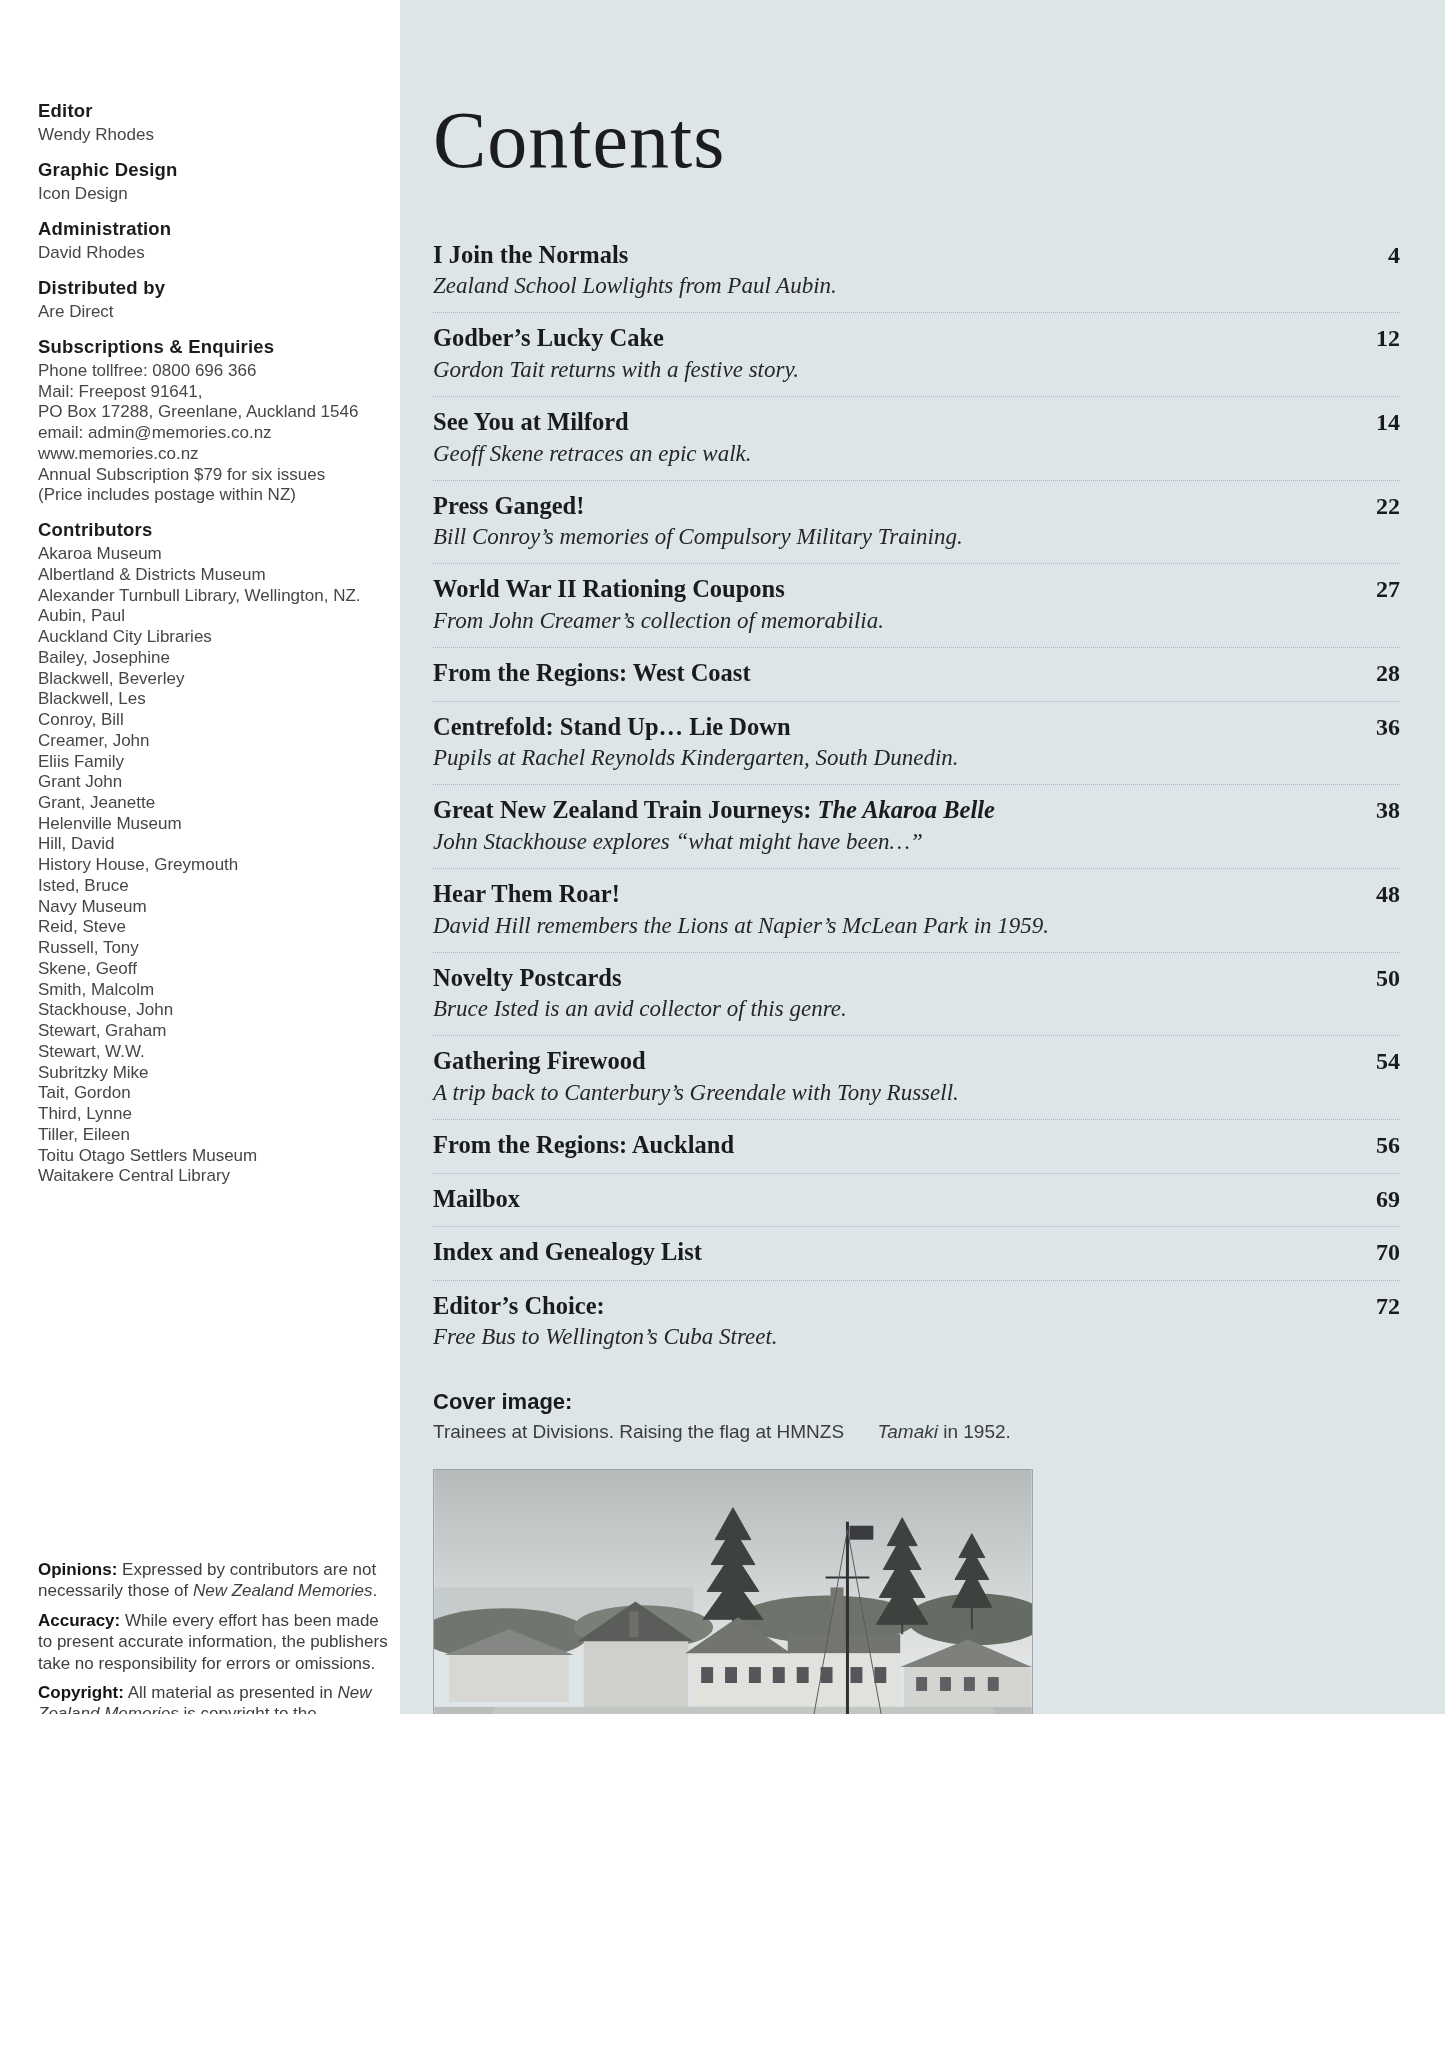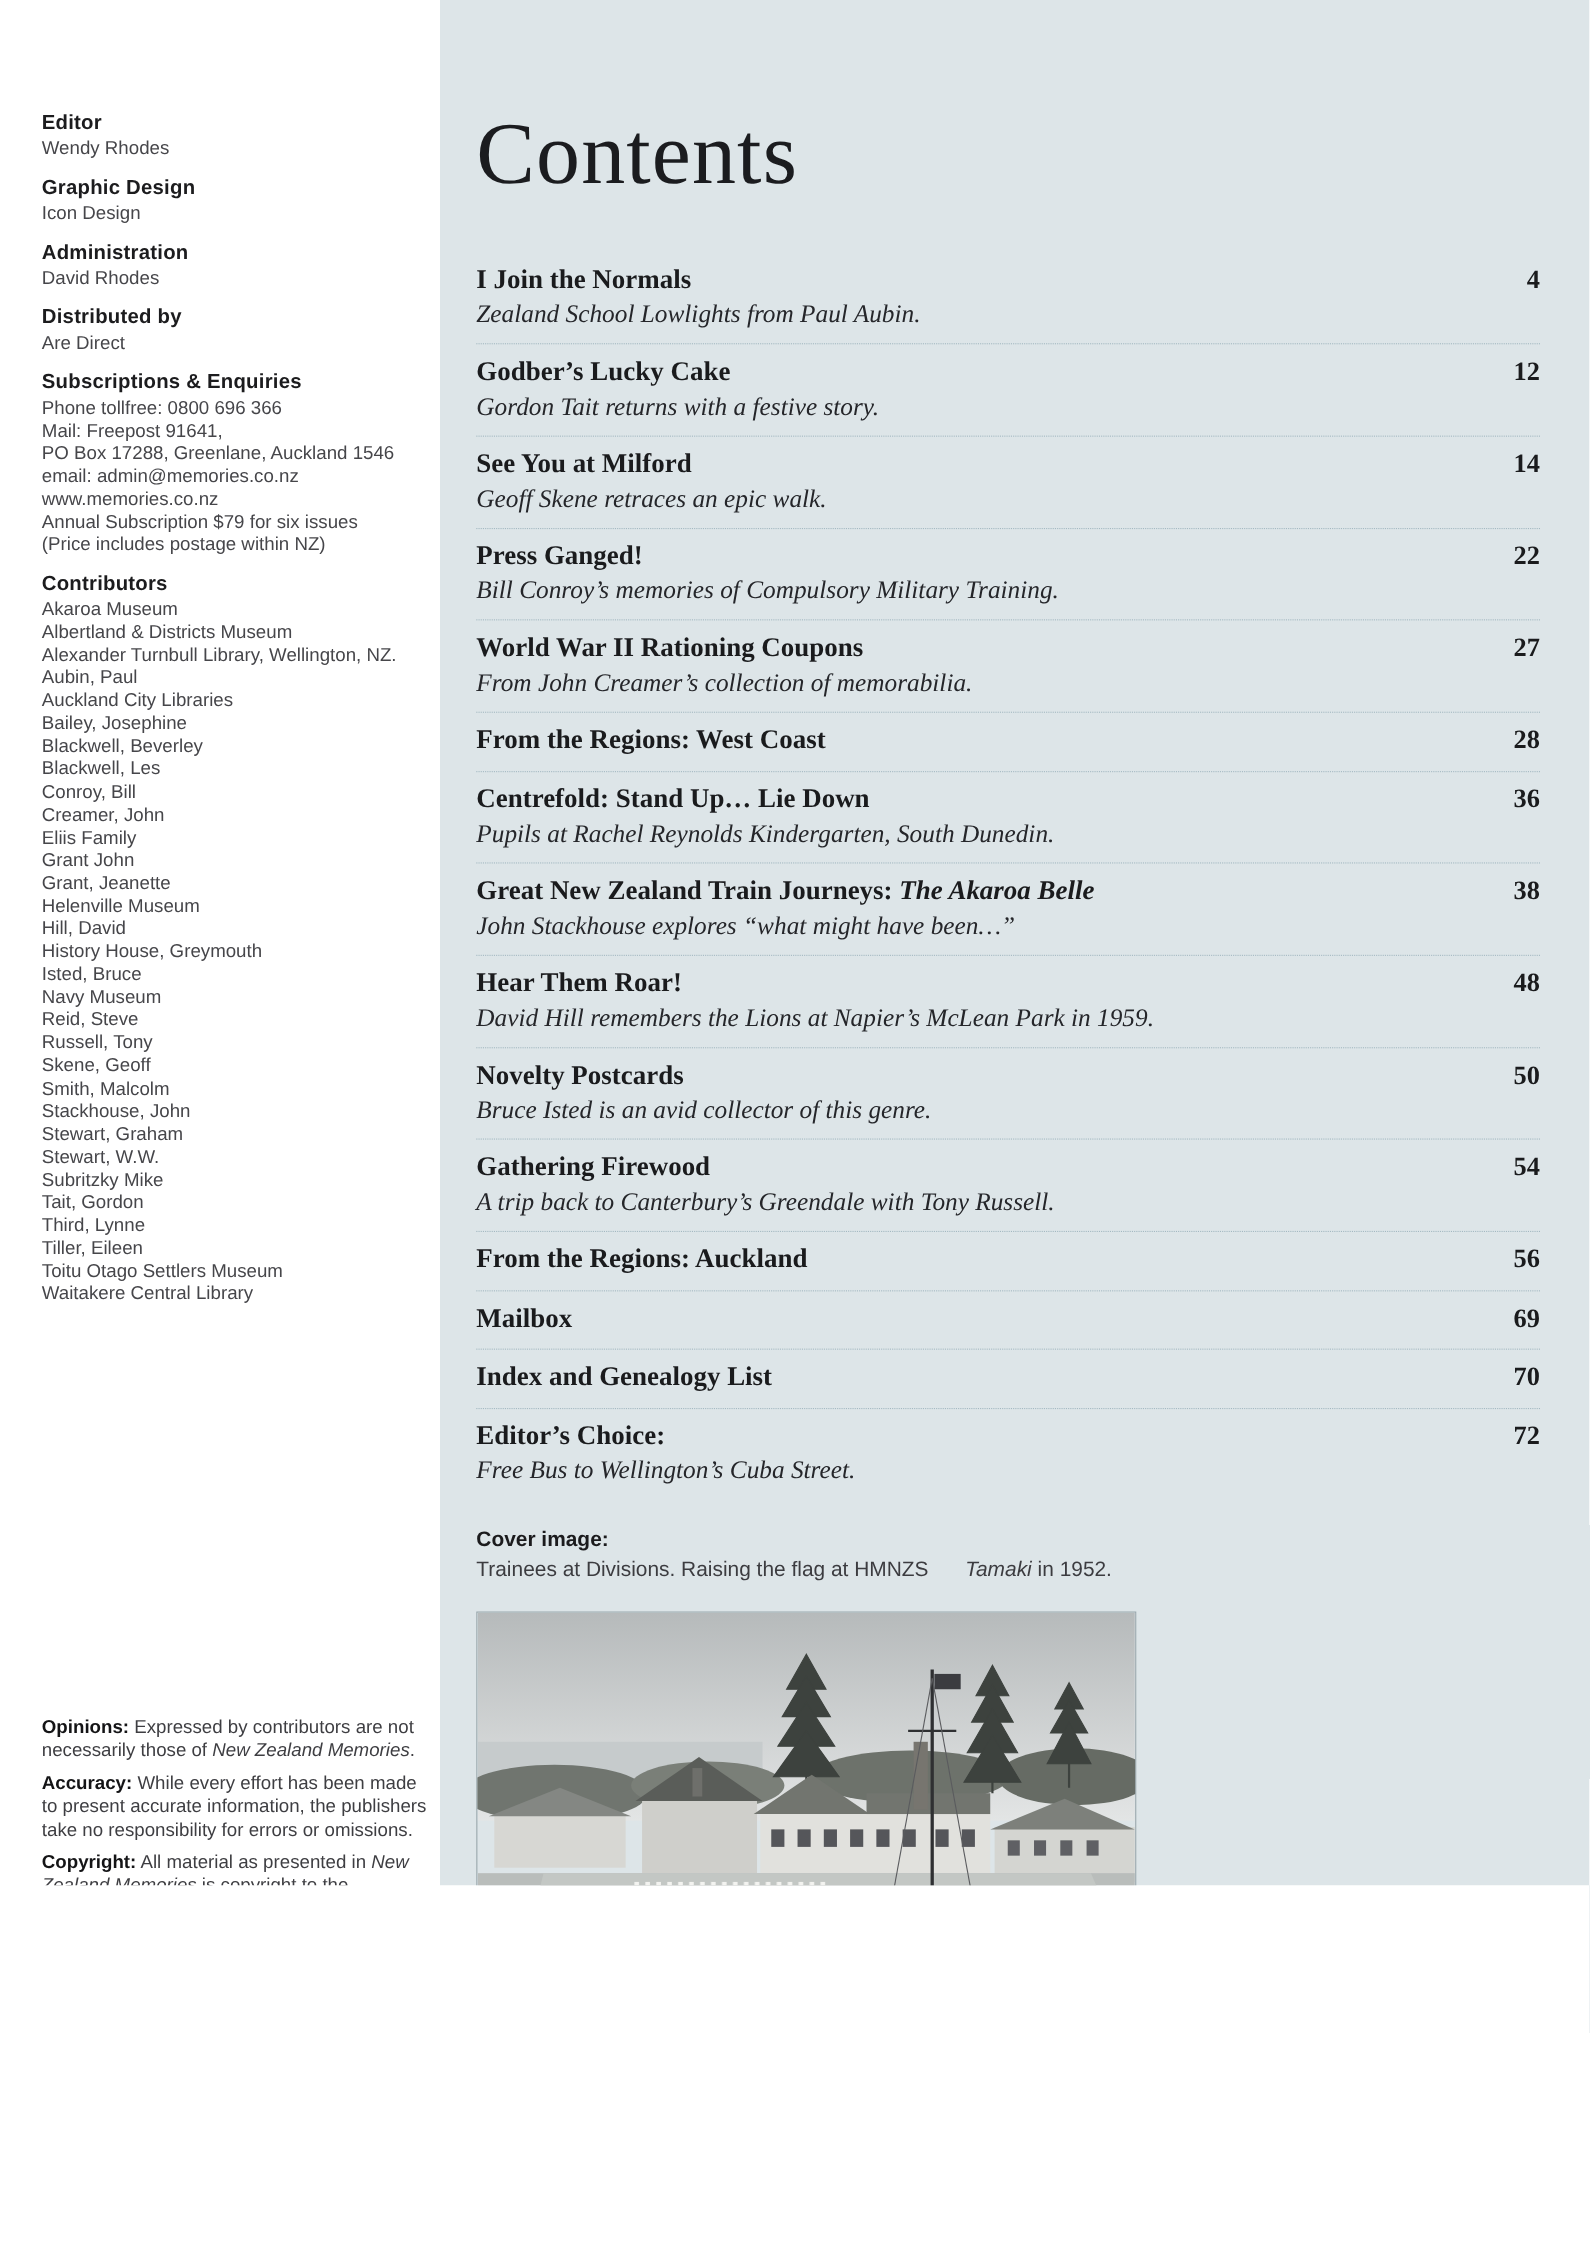--- a/index.html
+++ b/index.html
@@ -50,21 +50,21 @@
   .t-title i { font-style:italic; }
   .t-page {
     font-family:"Liberation Serif", serif; font-weight:700;
     font-size:24px; color:#1a1b1d; padding-left:20px;
   }
   .t-sub {
     font-family:"Liberation Serif", serif; font-style:italic;
     font-size:23px; line-height:1.22; color:#25262a; margin-top:2px;
   }
   .cover-block { margin-top:26px; }
-  .cover-label { font-size:19px; font-weight:700; color:#1b1b1d; }
+  .cover-label { font-size:22px; font-weight:700; color:#1b1b1d; }
   .cover-caption { font-size:19px; color:#3c3c40; margin-top:6px; }
   .cover-caption i { font-style:italic;margin-left:28px; }
   .photo-row { display:flex; align-items:flex-end; margin-top:26px; }
   .cover-photo { border:1px solid #9aa7ac; display:block; }
   .photo-credit {
     font-size:16.5px; font-style:italic; color:#7f1d1d;
     margin:0 0 58px 58px; white-space:nowrap;
   }
   .page-number {
     position:absolute; left:862px; top:1944px;

